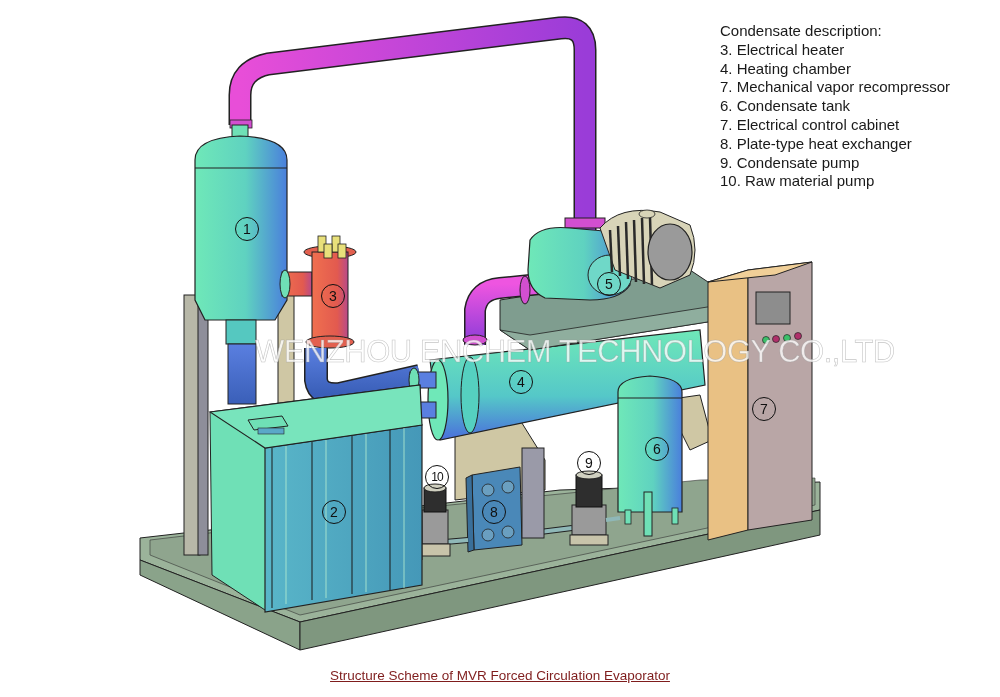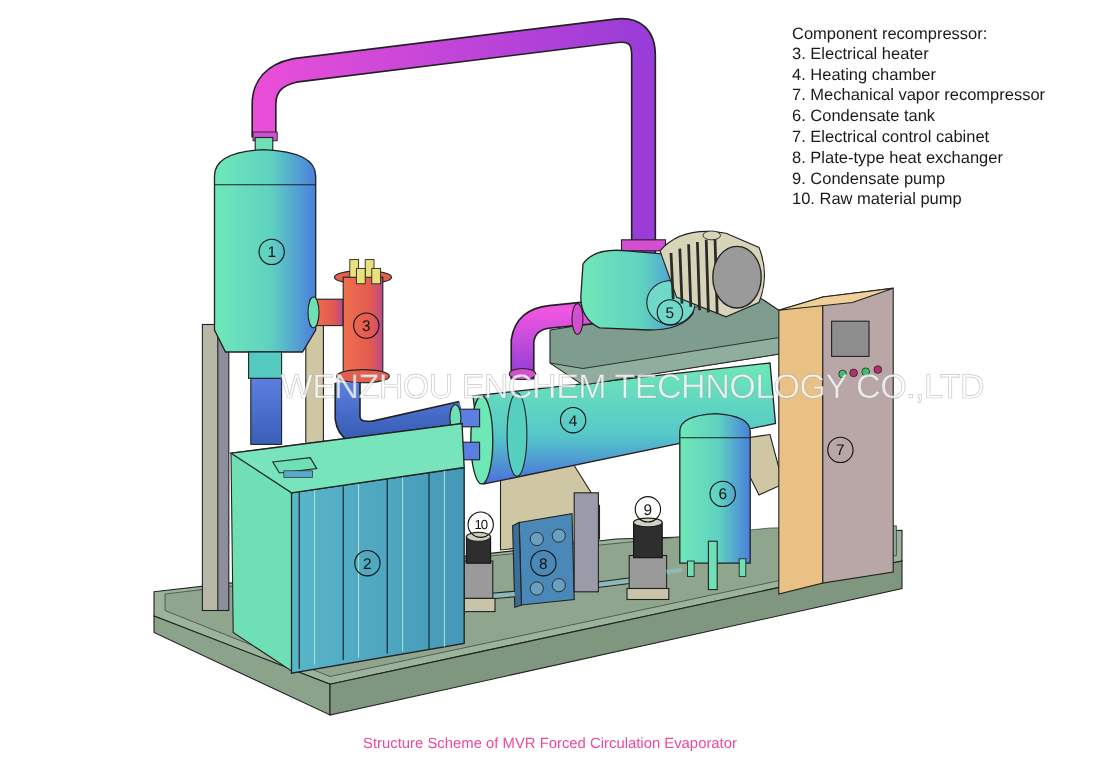--- a/index.html
+++ b/index.html
@@ -1,20 +1,20 @@
 <!DOCTYPE html>
 <html><head>
 <meta charset="utf-8">
 <style>
   html, body { margin:0; padding:0; background:#ffffff; }
   body { width:1000px; height:697px; position:relative; overflow:hidden; font-family:"Liberation Sans", sans-serif; }
   #stage { position:absolute; left:0; top:0; width:1000px; height:697px; }
   .legend { position:absolute; left:720px; top:22px; font-size:15px; line-height:18.8px; color:#1a1a1a; }
   .legend div { white-space:nowrap; }
-  .caption { position:absolute; left:0; width:1000px; top:668px; text-align:center; font-size:13.5px; color:#ec4899; }
+  .caption { position:absolute; left:0; width:1000px; top:668px; text-align:center; font-size:13.5px; color:#7f1d1d;text-decoration:underline; }
   .watermark { position:absolute; left:255px; top:334px; font-size:31px; letter-spacing:-0.5px; color:rgba(255,255,255,0.78); white-space:nowrap; font-family:"Liberation Sans", sans-serif; -webkit-text-stroke:0.6px rgba(150,150,150,0.55); pointer-events:none; }
   .callout { position:absolute; width:22px; height:22px; border:1.6px solid #111; border-radius:50%; font-size:14px; line-height:22px; text-align:center; color:#111; font-family:"Liberation Sans", sans-serif; }
 </style>
 </head>
 <body>
 
 <div id="stage">
 <svg width="1000" height="697" viewBox="0 0 1000 697" xmlns="http://www.w3.org/2000/svg">
   <defs>
     <linearGradient id="tealBlue" x1="0" x2="1" y1="0" y2="0">
@@ -214,21 +214,21 @@
   <div class="callout" style="left:752px;top:397px;">7</div>
   <div class="callout" style="left:482px;top:500px;">8</div>
   <div class="callout" style="left:577px;top:451px;">9</div>
   <div class="callout" style="left:425px;top:465px;font-size:12px;letter-spacing:-1px;">10</div>
 
   
   <div class="watermark">WENZHOU ENCHEM TECHNOLOGY CO.,LTD</div>
 
   
   <div class="legend">
-    <div>Component recompressor:</div>
+    <div>Condensate description:</div>
     <div>3. Electrical heater</div>
     <div>4. Heating chamber</div>
     <div>7. Mechanical vapor recompressor</div>
     <div>6. Condensate tank</div>
     <div>7. Electrical control cabinet</div>
     <div>8. Plate-type heat exchanger</div>
     <div>9. Condensate pump</div>
     <div>10. Raw material pump</div>
   </div>
 

